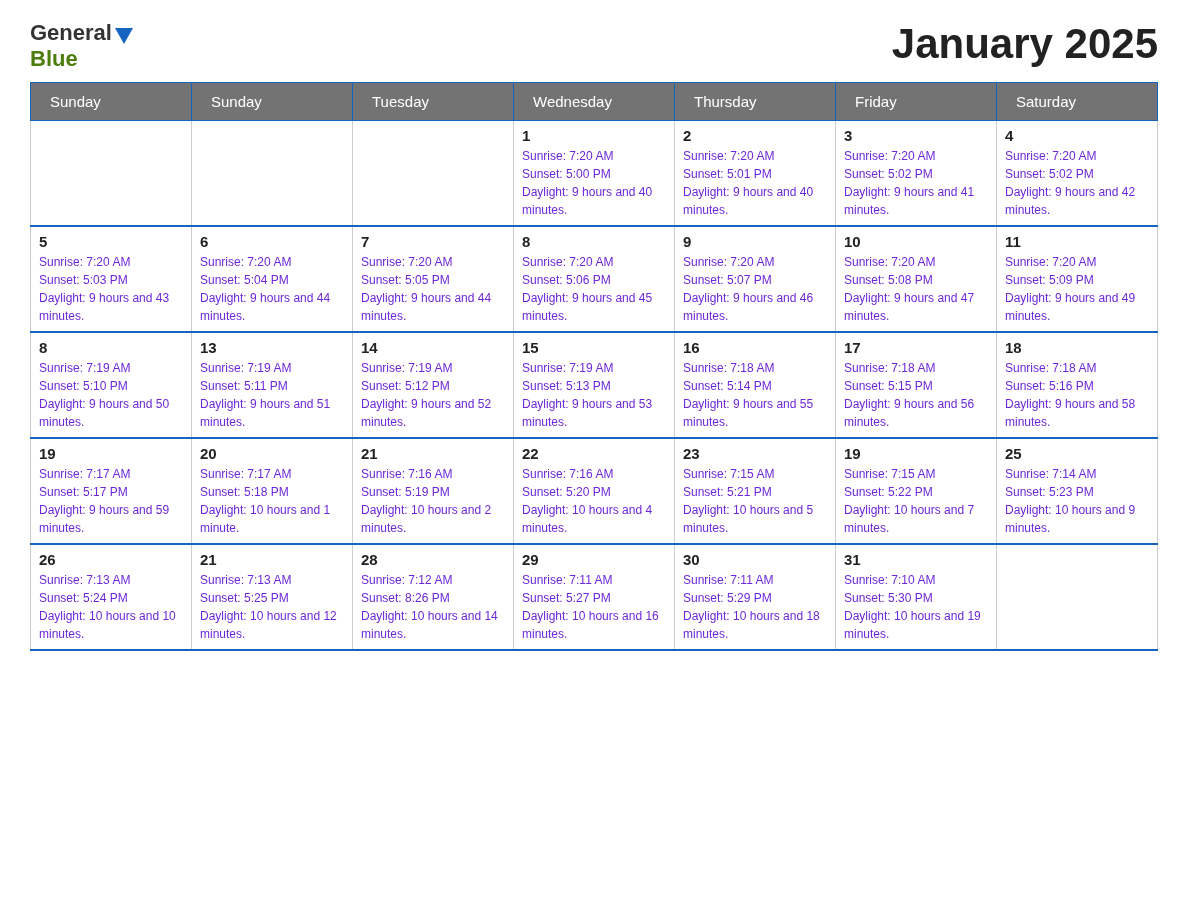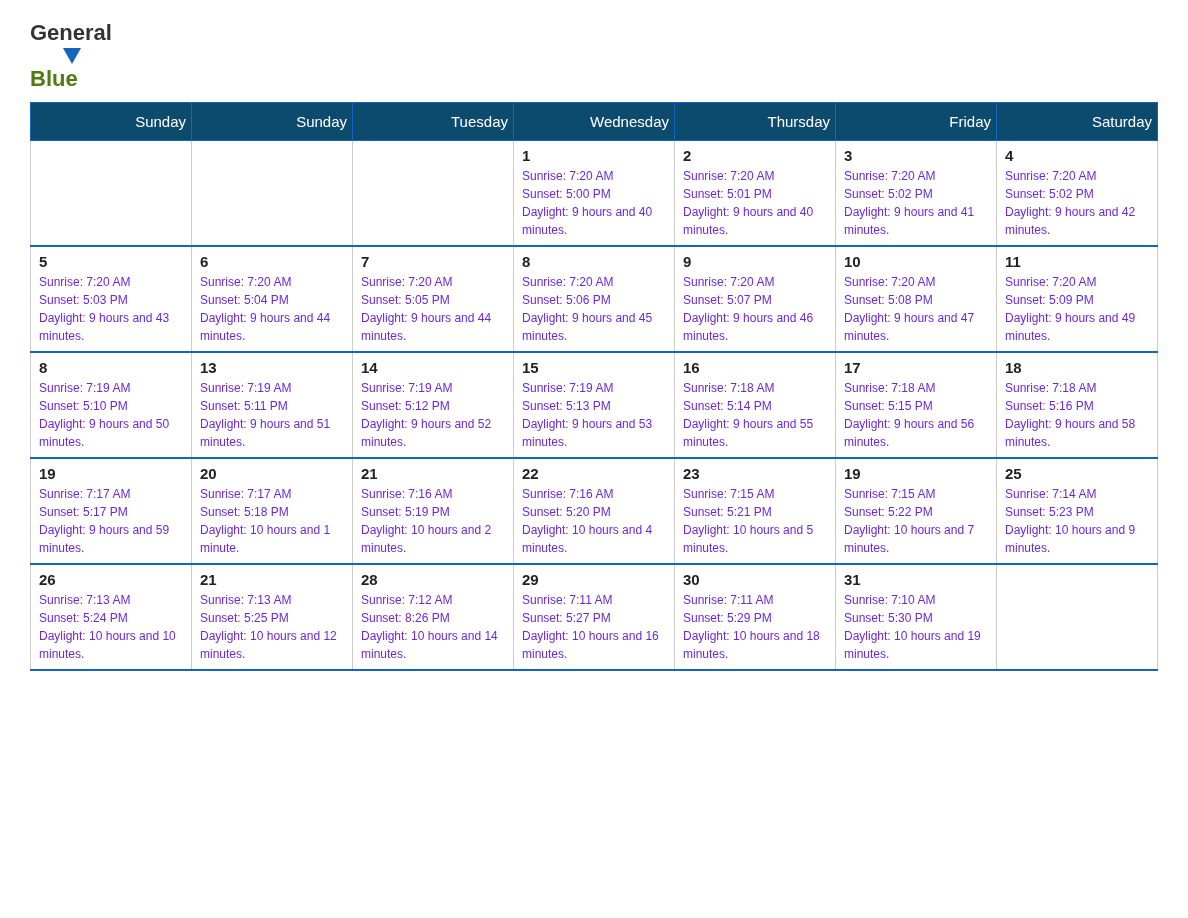--- a/index.html
+++ b/index.html
@@ -25,48 +25,47 @@
       font-size: 22px;
       font-weight: bold;
       color: #4d7c0f;
     }
     .logo-wrapper {
       display: flex;
       flex-direction: column;
     }
     .logo-line1 {
       display: flex;
-      align-items: center;
-      flex-direction: column;
+      align-items: flex-end;
     }
     .title-area {
       text-align: right;
     }
     .title-area h1 {
       font-size: 42px;
       font-weight: bold;
       color: #222;
     }
     .title-area h2 {
       font-size: 18px;
       font-weight: normal;
       color: #444;
     }
     .calendar {
       width: 100%;
       border-collapse: collapse;
       margin-top: 10px;
     }
     .calendar thead tr th {
-      background-color: #0c4a6e;
+      background-color: #737373;
       color: #fff;
-      padding: 10px 5px;
+      padding: 10px 19px;
       font-size: 15px;
       font-weight: normal;
-      text-align: right;
+      text-align: left;
       border: 1px solid #1565c0;
     }
     .calendar tbody tr td {
       vertical-align: top;
       border: 1px solid #ccc;
       padding: 6px 8px;
       width: calc(100% / 7);
       min-height: 100px;
       font-size: 12.5px;
       color: #333;
@@ -99,20 +98,21 @@
       <span class="logo-text-general">General</span>
       <svg width="18" height="18" viewBox="0 0 18 18" style="margin-left:3px; margin-top:2px;">
         <polygon points="0,0 18,0 9,16" fill="#1565c0"></polygon>
       </svg>
     </div>
     <div>
       <span class="logo-text-blue">Blue</span>
     </div>
   </div>
   <div class="title-area">
+    <h1>January 2025</h1>
   </div>
 </div>
 
 <table class="calendar">
   <thead>
     <tr>
     <th>Sunday</th>
         <th>Sunday</th>
         <th>Tuesday</th>
         <th>Wednesday</th>

